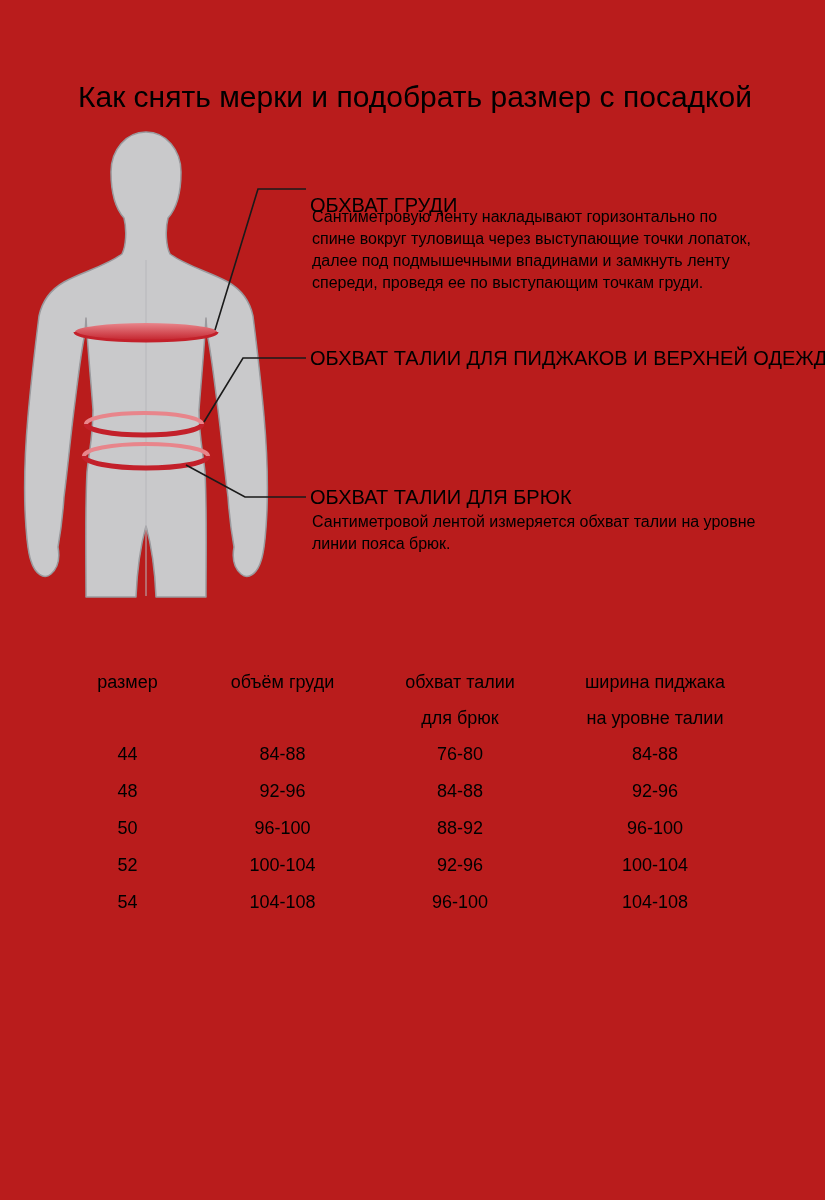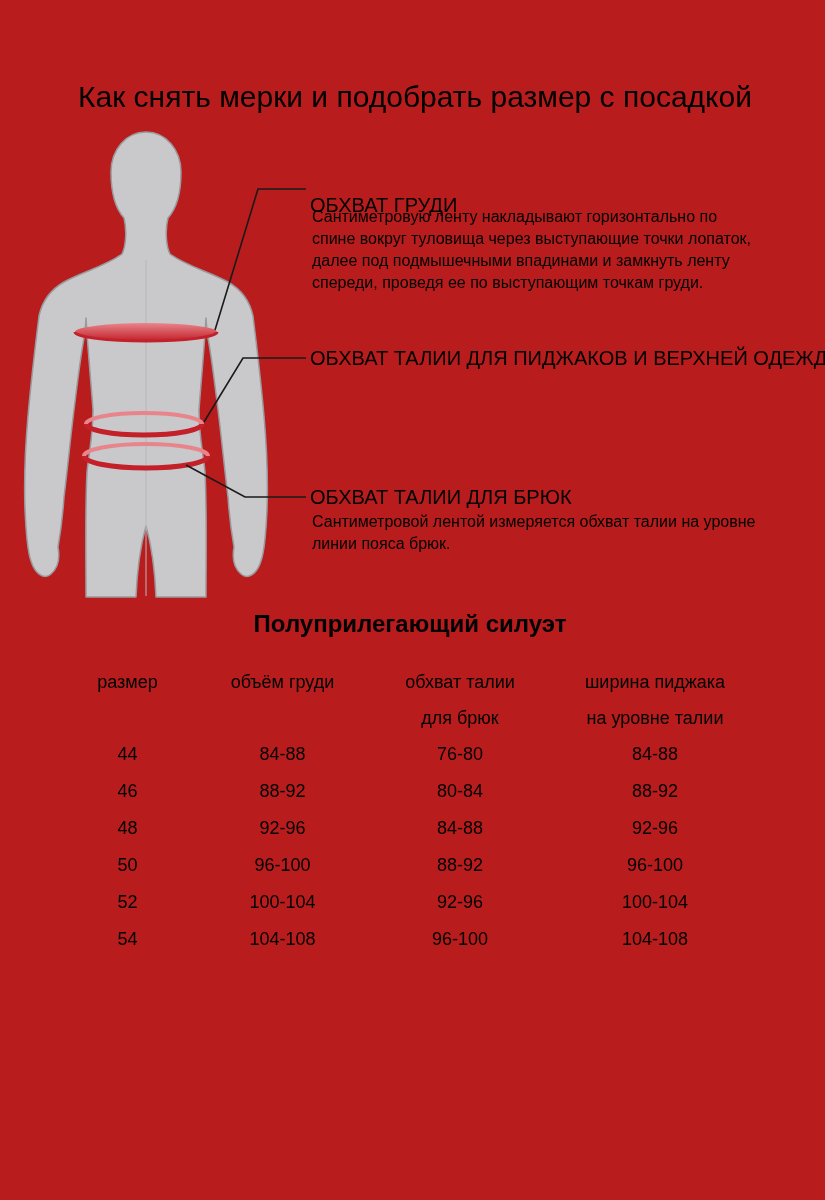--- a/index.html
+++ b/index.html
@@ -80,21 +80,20 @@
 спине вокруг туловища через выступающие точки лопаток,
 далее под подмышечными впадинами и замкнуть ленту
 спереди, проведя ее по выступающим точкам груди.</div>
 
   <div class="sec-head head-2">ОБХВАТ ТАЛИИ ДЛЯ ПИДЖАКОВ И ВЕРХНЕЙ ОДЕЖДЫ</div>
 
   <div class="sec-head head-3">ОБХВАТ ТАЛИИ ДЛЯ БРЮК</div>
   <div class="sec-body body-3">Сантиметровой лентой измеряется обхват талии на уровне
 линии пояса брюк.</div>
 
-  <div class="table-title">Полуприлегающий силуэт</div>
 
   <table class="size">
     <colgroup>
         <col class="c1">
         <col class="c2">
         <col class="c3">
         <col class="c4">
       </colgroup>
     <thead>
       <tr class="hrow">
@@ -109,26 +108,20 @@
         <th>для брюк</th>
         <th>на уровне талии</th>
       </tr>
     </thead>
     <tbody>
       <tr class="drow">
         <td>44</td>
         <td>84-88</td>
         <td>76-80</td>
         <td>84-88</td>
-      </tr>
-      <tr class="drow">
-        <td>46</td>
-        <td>88-92</td>
-        <td>80-84</td>
-        <td>88-92</td>
       </tr>
       <tr class="drow">
         <td>48</td>
         <td>92-96</td>
         <td>84-88</td>
         <td>92-96</td>
       </tr>
       <tr class="drow">
         <td>50</td>
         <td>96-100</td>

